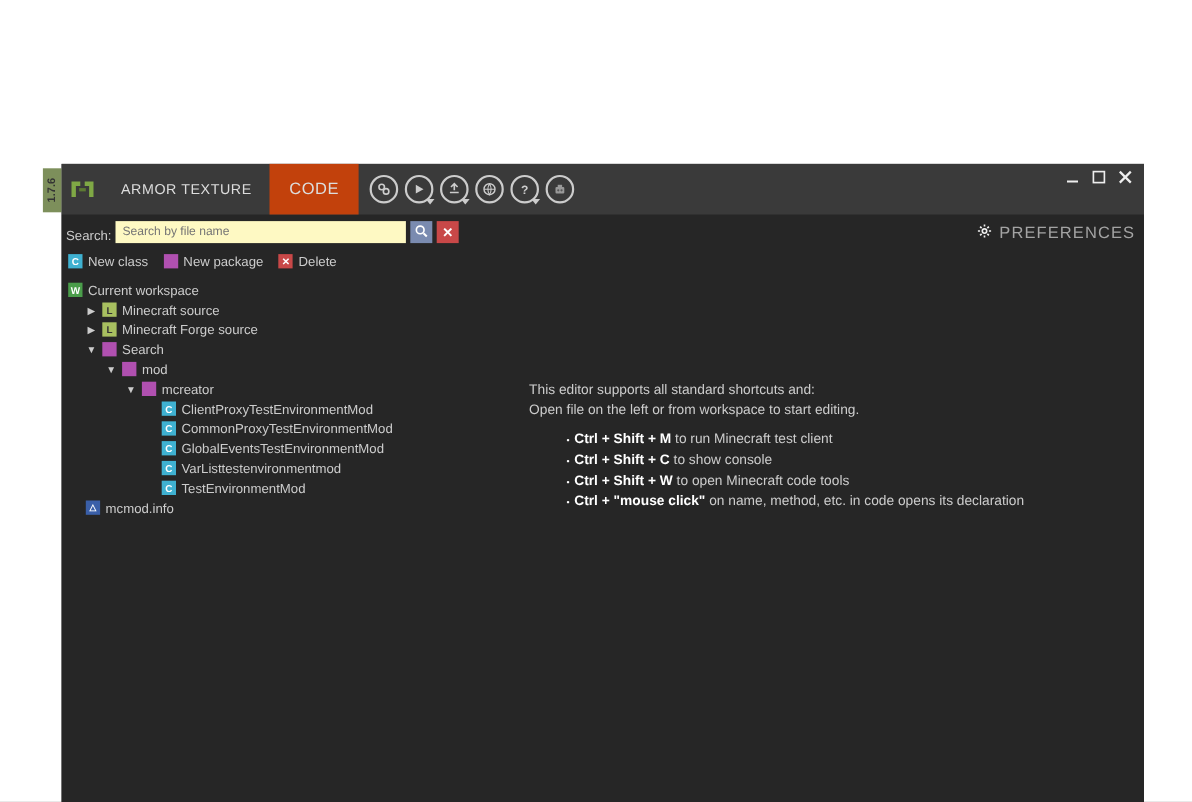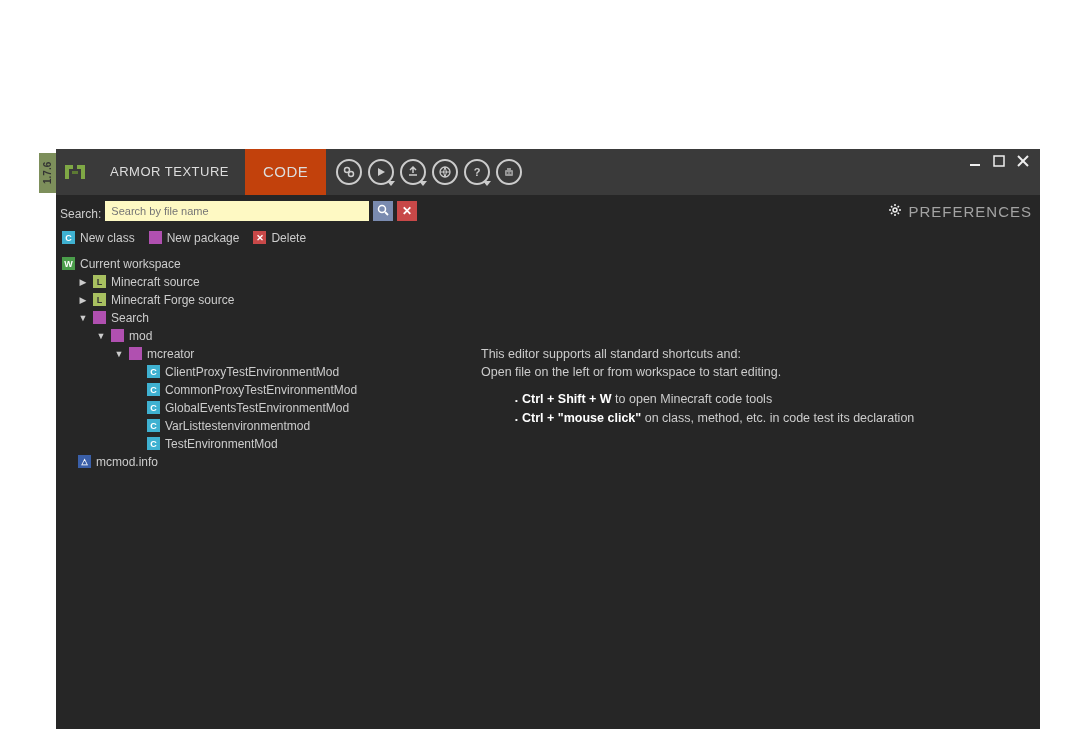--- a/index.html
+++ b/index.html
@@ -230,19 +230,21 @@
               <span class="ico tri">△</span>
               <span>mcmod.info</span>
             </div>
         </div>
       </div>
 
       <div class="main">
         <div>This editor supports all standard shortcuts and:</div>
         <div>Open file on the left or from workspace to start editing.</div>
         <ul>
+          <li><b>Ctrl + Shift + M</b><span> to run Minecraft test client</span></li>
+          <li><b>Ctrl + Shift + C</b><span> to show console</span></li>
           <li><b>Ctrl + Shift + W</b><span> to open Minecraft code tools</span></li>
-          <li><b>Ctrl + "mouse click"</b><span> on class, method, etc. in code test its declaration</span></li>
+          <li><b>Ctrl + "mouse click"</b><span> on name, method, etc. in code opens its declaration</span></li>
         </ul>
       </div>
     </div>
   </div>
 </div>
 
 </body></html>

